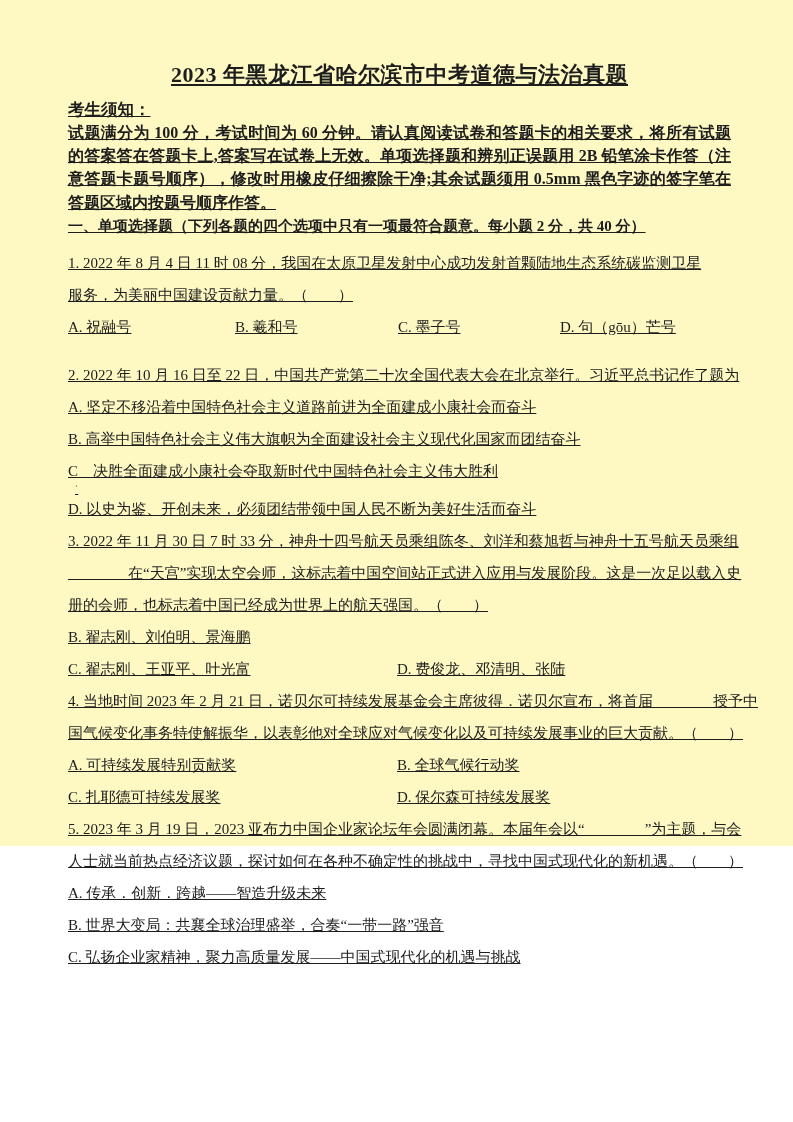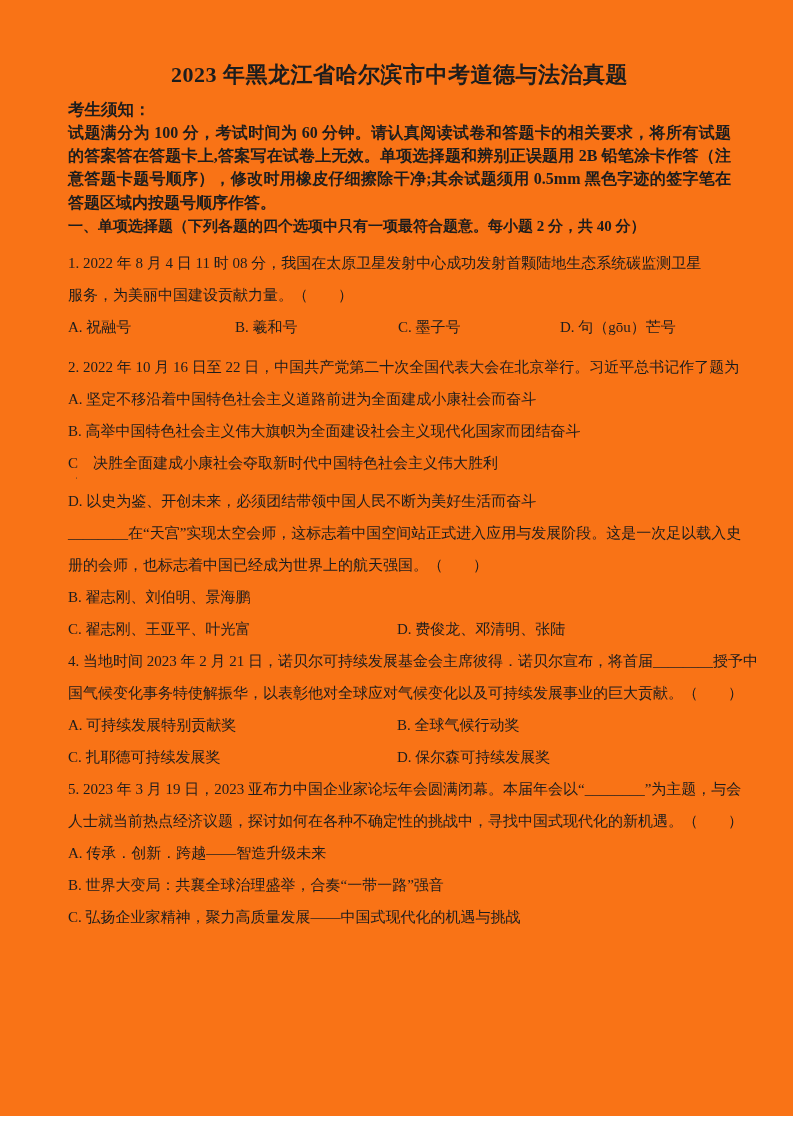--- a/index.html
+++ b/index.html
@@ -4,21 +4,21 @@
 <style>
   * { box-sizing: border-box; }
   html, body { margin: 0; padding: 0; }
   body {
     width: 793px; height: 1122px;
     background: #ffffff;
     color: #1d1d1d;
     font-family: "Liberation Serif", "DejaVu Serif", serif;
     overflow: hidden;
   }
-  .page { width: 793px; height: 1116px; padding: 60px 62px 0 68px; background: #f97316; }
+  .page { width: 793px; height: 846px; padding: 60px 62px 0 68px; background: #fef9c3; text-decoration: underline; }
 
   .title {
     font-size: 22px; font-weight: 700; text-align: center;
     line-height: 30px; margin: 0 0 9px 0; letter-spacing: 0.5px;
     white-space: nowrap;
   }
 
   .notice-heading {
     font-size: 16.5px; font-weight: 700; line-height: 22px; white-space: nowrap;
   }
@@ -38,21 +38,21 @@
   }
   .opt-row4 {
     display: grid; grid-template-columns: 167px 163px 162px auto;
     font-size: 15px; line-height: 32px; height: 32px; white-space: nowrap;
   }
   .opt-row2 {
     display: grid; grid-template-columns: 329px auto;
     font-size: 15px; line-height: 32px; height: 32px; white-space: nowrap;
   }
   .opt-cell { white-space: nowrap; }
-  .q2 { margin-top: 8px; }
+  .q2 { margin-top: 16px; }
   .artifact {
     height: 6px; line-height: 6px; font-size: 10px;
     padding-left: 7px; color: #3a3a3a;
   }
 </style>
 </head>
 <body>
 
 <div class="page">
 
@@ -84,20 +84,21 @@
     <section class="q2">
       <div class="q-line">2. 2022 年 10 月 16 日至 22 日，中国共产党第二十次全国代表大会在北京举行。习近平总书记作了题为</div>
       <div class="q-line">A. 坚定不移沿着中国特色社会主义道路前进为全面建成小康社会而奋斗</div>
       <div class="q-line">B. 高举中国特色社会主义伟大旗帜为全面建设社会主义现代化国家而团结奋斗</div>
       <div class="q-line">C 决胜全面建成小康社会夺取新时代中国特色社会主义伟大胜利</div>
       <div class="artifact">ˈ</div>
       <div class="q-line">D. 以史为鉴、开创未来，必须团结带领中国人民不断为美好生活而奋斗</div>
     </section>
 
     <section>
+      <div class="q-line">3. 2022 年 11 月 30 日 7 时 33 分，神舟十四号航天员乘组陈冬、刘洋和蔡旭哲与神舟十五号航天员乘组</div>
       <div class="q-line">________在“天宫”实现太空会师，这标志着中国空间站正式进入应用与发展阶段。这是一次足以载入史</div>
       <div class="q-line">册的会师，也标志着中国已经成为世界上的航天强国。（　　）</div>
       <div class="opt-row2">
         <span class="opt-cell">B. 翟志刚、刘伯明、景海鹏</span>
       </div>
       <div class="opt-row2">
         <span class="opt-cell">C. 翟志刚、王亚平、叶光富</span>
         <span class="opt-cell">D. 费俊龙、邓清明、张陆</span>
       </div>
     </section>

